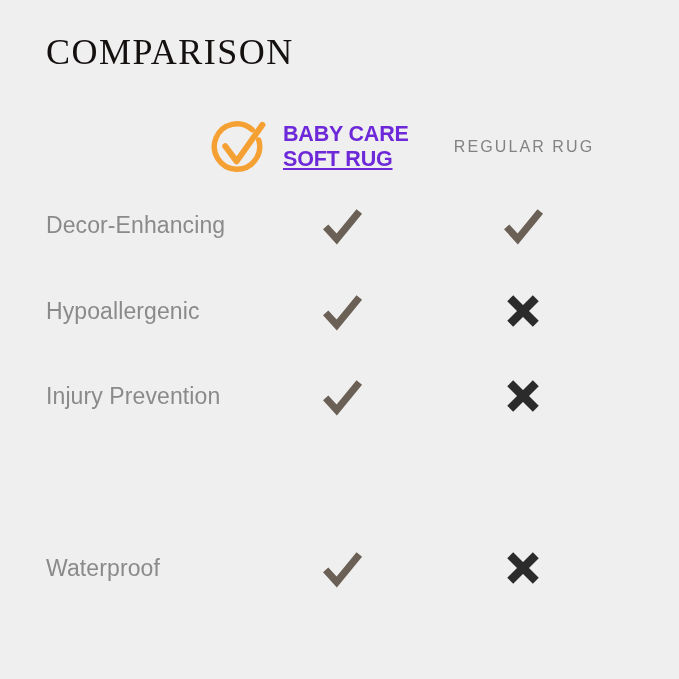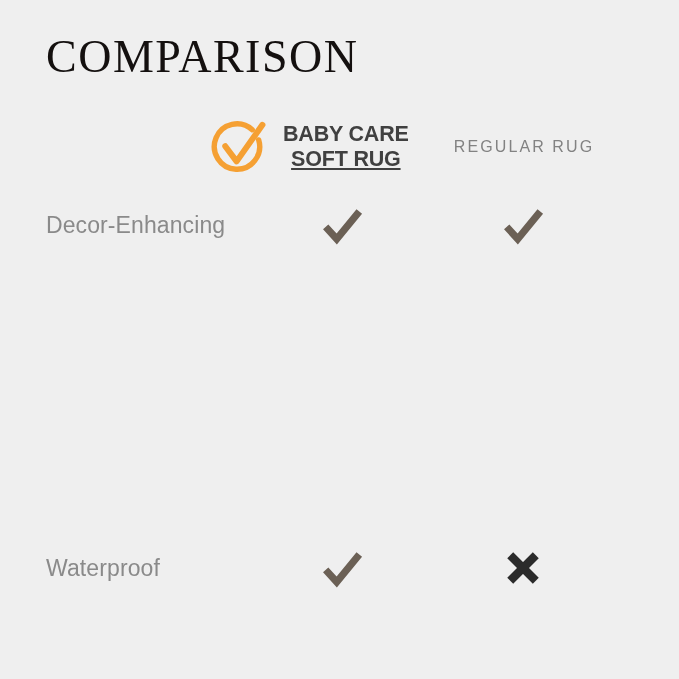--- a/index.html
+++ b/index.html
@@ -23,21 +23,21 @@
     width: 679px;
     height: 679px;
   }
 
   
   .page-title {
     position: absolute;
     left: 46px;
     top: 34px;
     font-family: "Liberation Serif", "DejaVu Serif", serif;
-    font-size: 46px;
+    font-size: 36px;
     font-weight: 400;
     letter-spacing: 1.5px;
     color: #14100f;
     line-height: 1;
     white-space: nowrap;
   }
 
   
   .brand-header {
     position: absolute;
@@ -51,25 +51,24 @@
     width: 63px;
     height: 63px;
     flex: 0 0 63px;
     display: block;
     margin-top: 2px;
   }
   .brand-name {
     font-family: "Liberation Sans", sans-serif;
     font-size: 21.5px;
     font-weight: bold;
-    color: #404040;
+    color: #6d28d9;
     line-height: 1.12;
     letter-spacing: -0.2px;
     white-space: nowrap;
-    text-align: center;
   }
   .brand-name .line2 {
     display: block;
     text-decoration: underline;
   }
 
   .rival-header {
     position: absolute;
     left: 424px;
     top: 138px;
@@ -159,31 +158,63 @@
           <svg class="mark mark-check" viewBox="0 0 100 100">
             <path d="M 16 54 L 39 79 L 86 22" fill="none" stroke="#6b6055" stroke-width="15" stroke-linecap="butt" stroke-linejoin="miter"></path>
           </svg>
         </div>
         <div class="cell cell-rival">
           <svg class="mark mark-check" viewBox="0 0 100 100">
             <path d="M 16 54 L 39 79 L 86 22" fill="none" stroke="#6b6055" stroke-width="15" stroke-linecap="butt" stroke-linejoin="miter"></path>
           </svg>
         </div>
       </div>
-      <div class="feature-row" style="top: 538px; text-align: center;">
-        <div class="feature-label">Waterproof</div>
+      <div class="feature-row" style="top: 281px;">
+        <div class="feature-label">Hypoallergenic</div>
         <div class="cell cell-primary">
           <svg class="mark mark-check" viewBox="0 0 100 100">
             <path d="M 16 54 L 39 79 L 86 22" fill="none" stroke="#6b6055" stroke-width="15" stroke-linecap="butt" stroke-linejoin="miter"></path>
           </svg>
         </div>
         <div class="cell cell-rival">
           <svg class="mark mark-cross" viewBox="0 0 100 100">
             <g stroke="#2b2b2b" stroke-width="21" stroke-linecap="butt">
               <line x1="18" y1="18" x2="82" y2="82"></line>
               <line x1="82" y1="18" x2="18" y2="82"></line>
             </g>
           </svg>
         </div>
       </div>
+      <div class="feature-row" style="top: 366px;">
+        <div class="feature-label">Injury Prevention</div>
+        <div class="cell cell-primary">
+          <svg class="mark mark-check" viewBox="0 0 100 100">
+            <path d="M 16 54 L 39 79 L 86 22" fill="none" stroke="#6b6055" stroke-width="15" stroke-linecap="butt" stroke-linejoin="miter"></path>
+          </svg>
+        </div>
+        <div class="cell cell-rival">
+          <svg class="mark mark-cross" viewBox="0 0 100 100">
+            <g stroke="#2b2b2b" stroke-width="21" stroke-linecap="butt">
+              <line x1="18" y1="18" x2="82" y2="82"></line>
+              <line x1="82" y1="18" x2="18" y2="82"></line>
+            </g>
+          </svg>
+        </div>
+      </div>
+      <div class="feature-row" style="top: 538px; text-align: center;">
+        <div class="feature-label">Waterproof</div>
+        <div class="cell cell-primary">
+          <svg class="mark mark-check" viewBox="0 0 100 100">
+            <path d="M 16 54 L 39 79 L 86 22" fill="none" stroke="#6b6055" stroke-width="15" stroke-linecap="butt" stroke-linejoin="miter"></path>
+          </svg>
+        </div>
+        <div class="cell cell-rival">
+          <svg class="mark mark-cross" viewBox="0 0 100 100">
+            <g stroke="#2b2b2b" stroke-width="21" stroke-linecap="butt">
+              <line x1="18" y1="18" x2="82" y2="82"></line>
+              <line x1="82" y1="18" x2="18" y2="82"></line>
+            </g>
+          </svg>
+        </div>
+      </div>
     </div>
 
 </div>
 
 </body></html>

